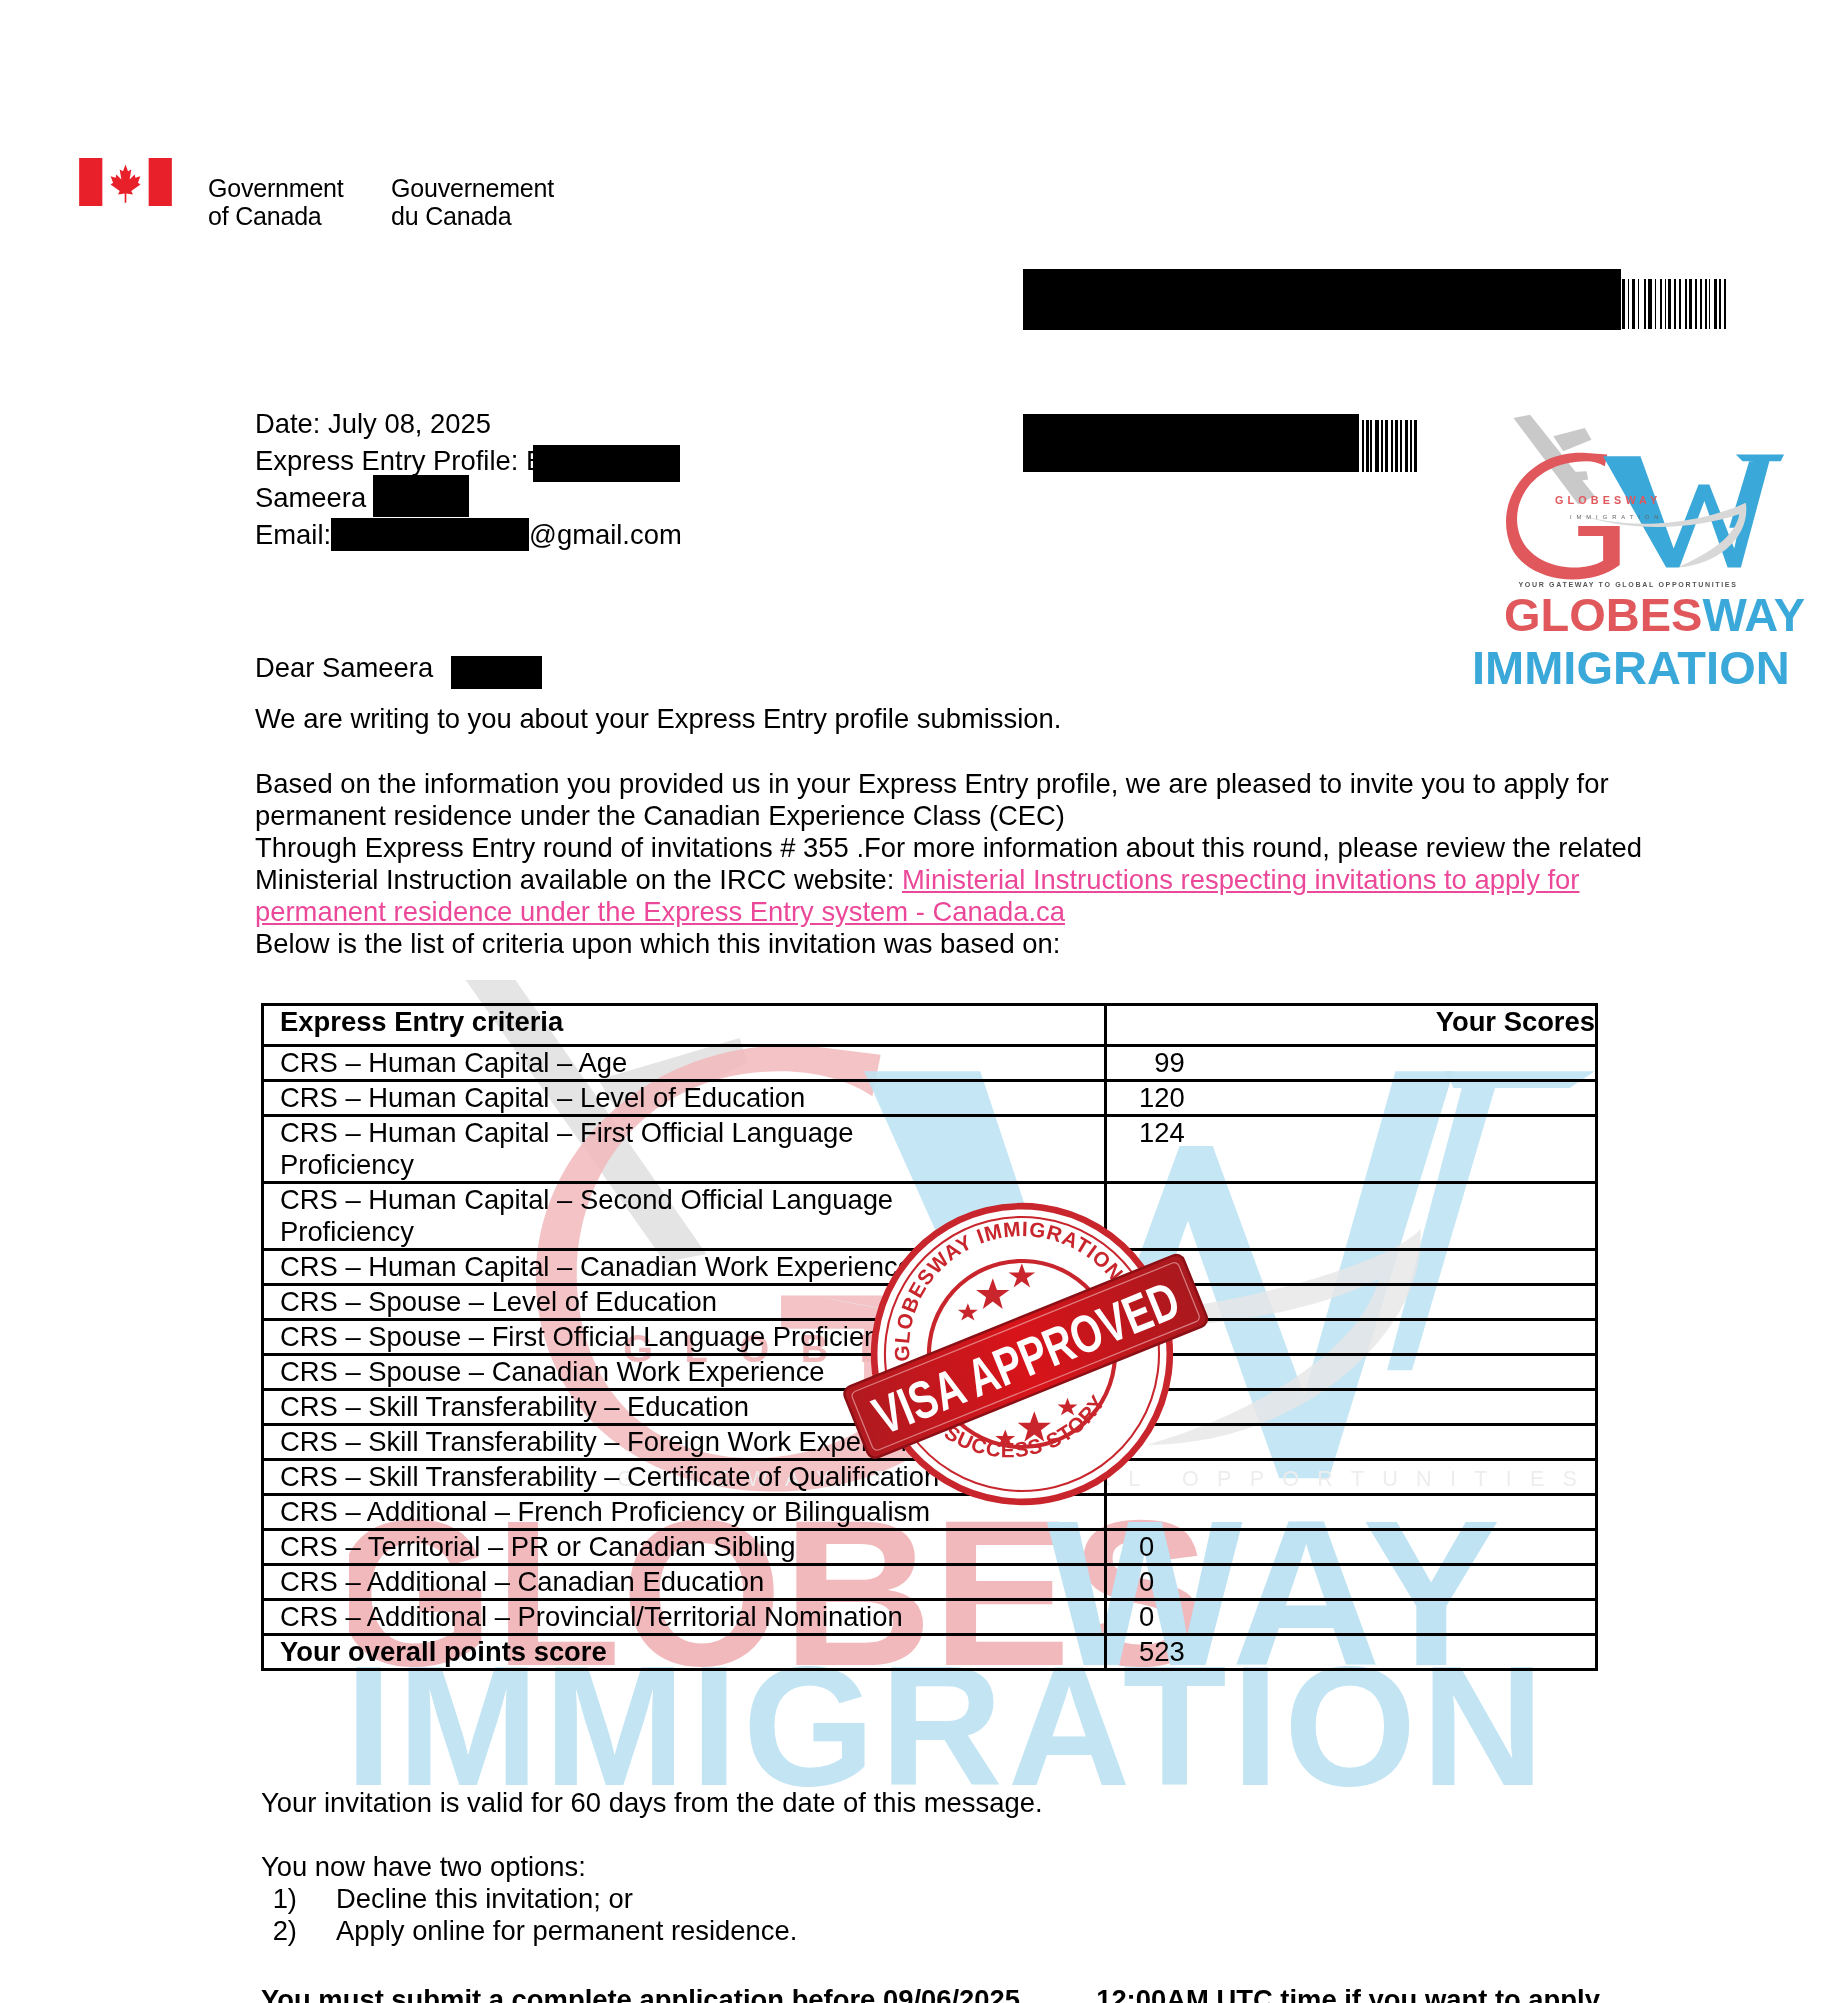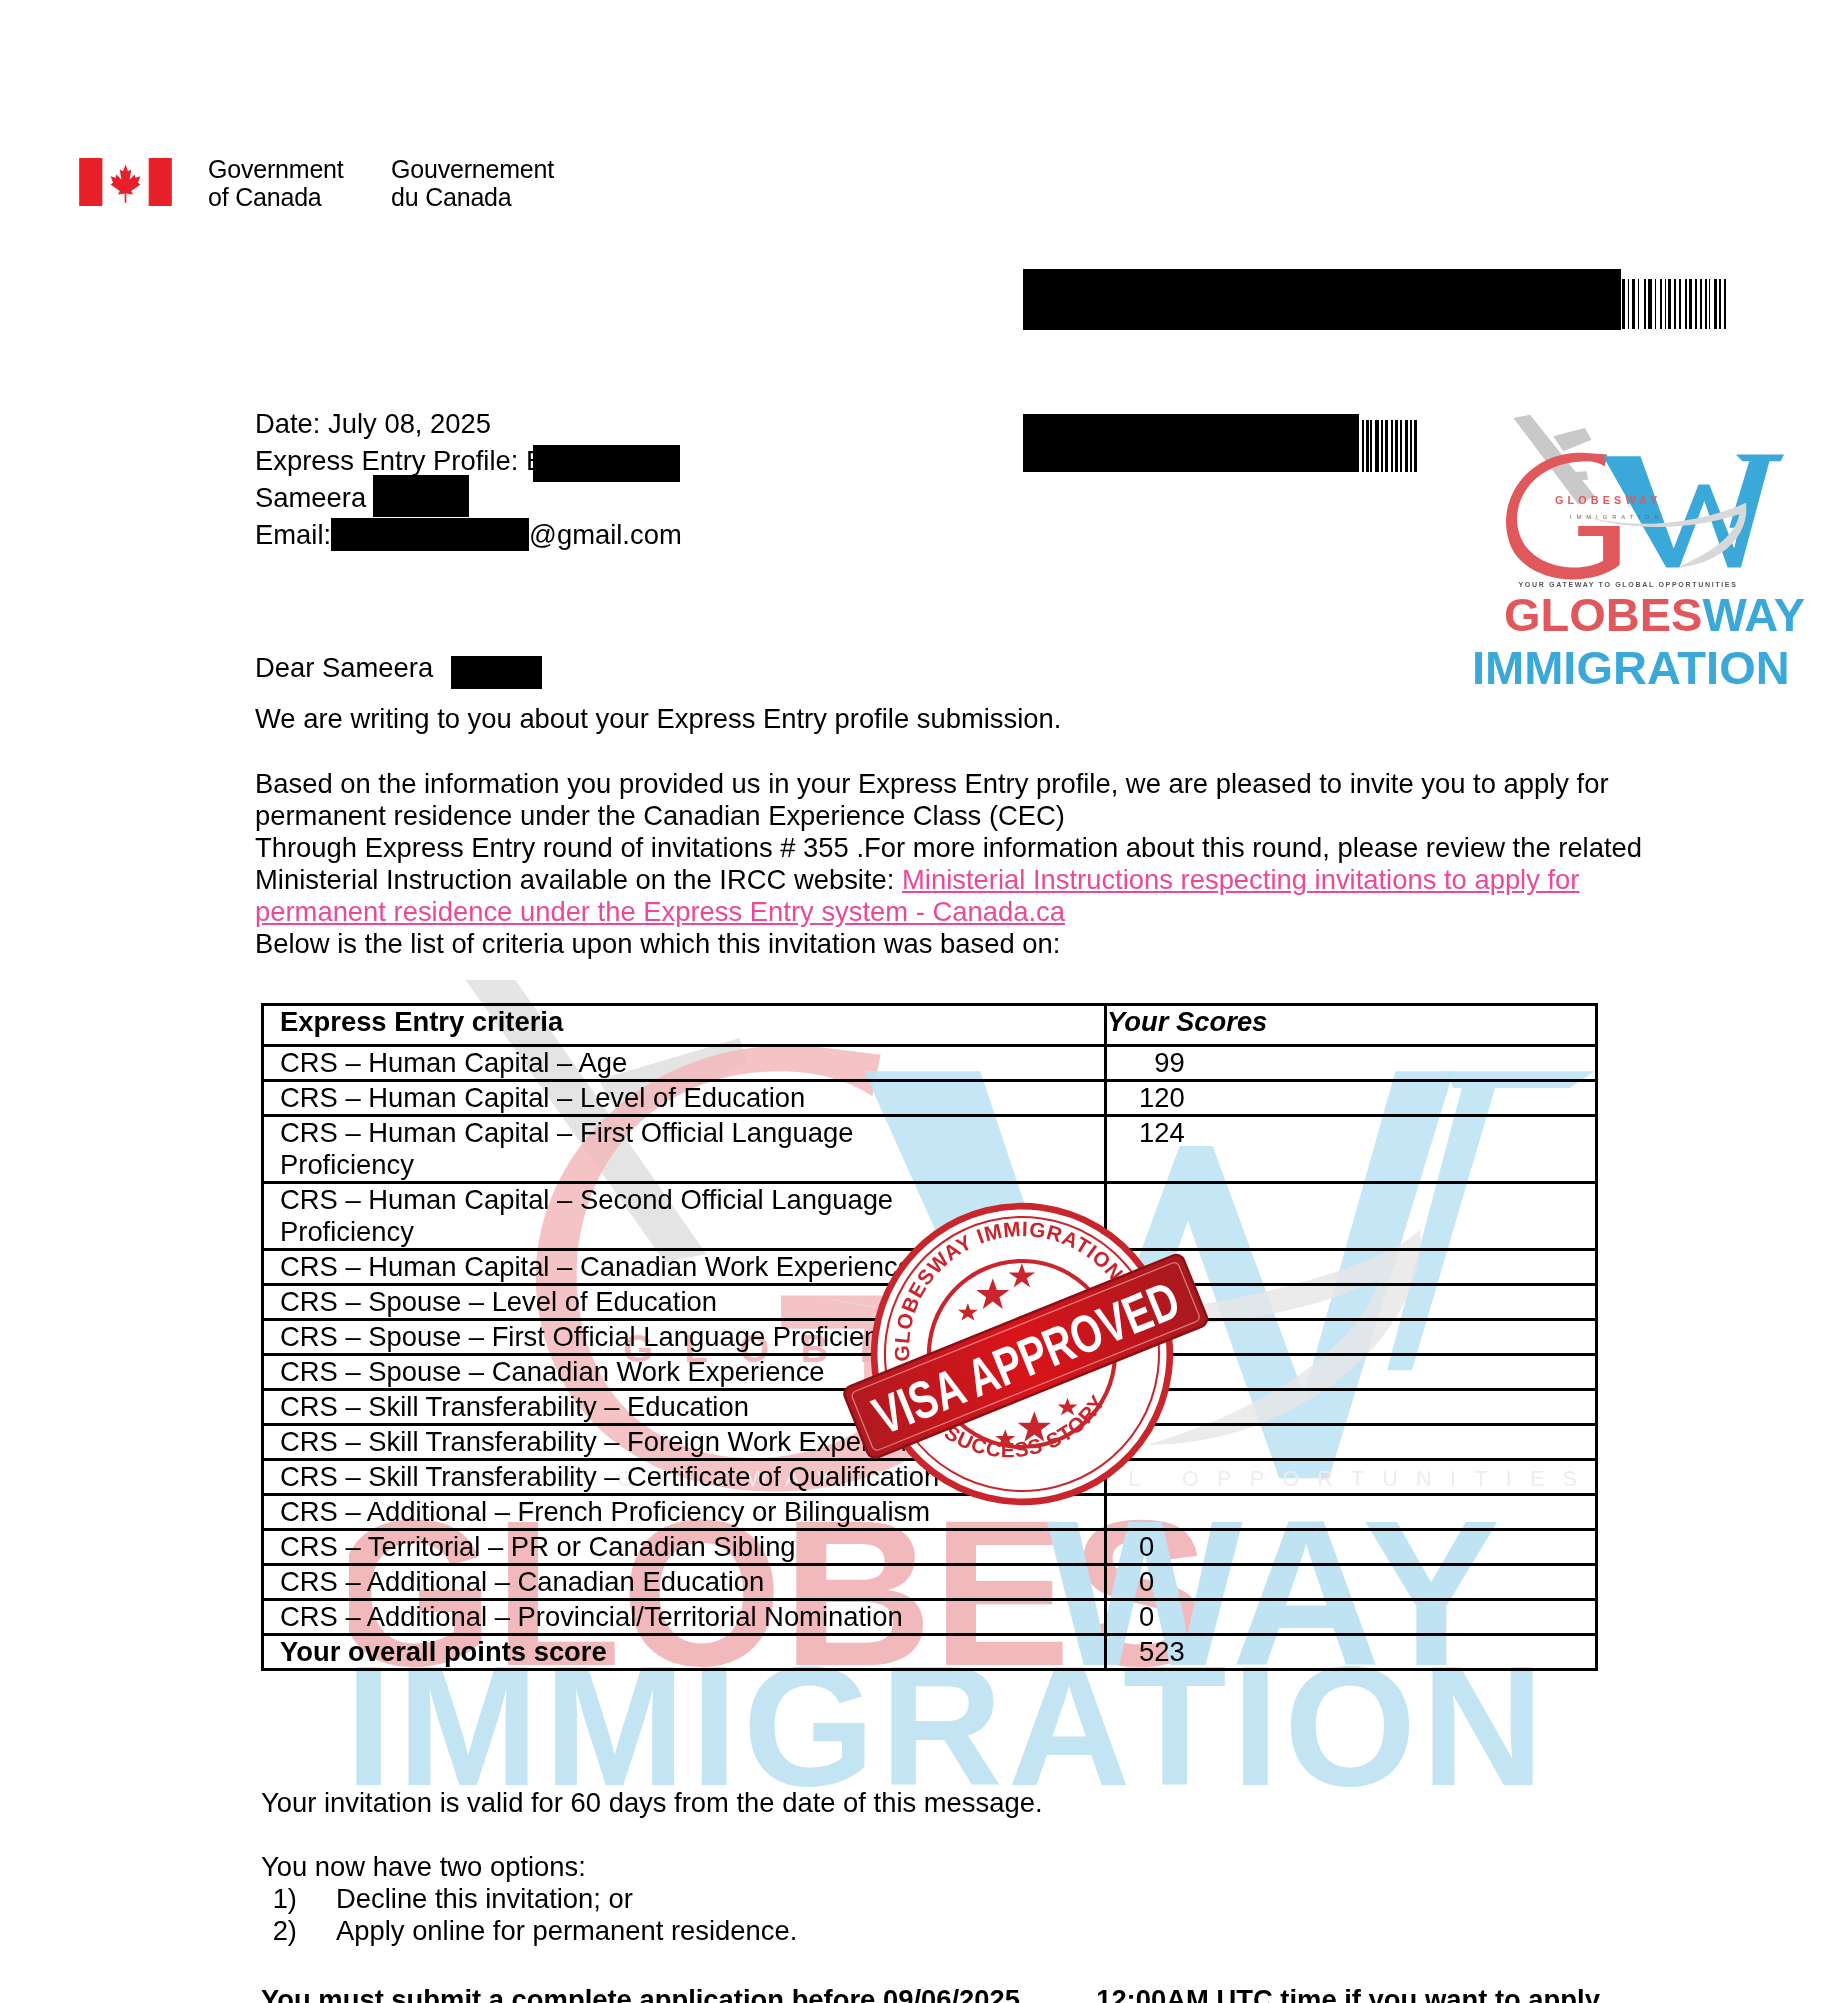--- a/index.html
+++ b/index.html
@@ -2,21 +2,21 @@
 <html style="font-size:13.3px"><head>
 <meta charset="utf-8">
 <style>
   html, body { margin:0; padding:0; background:#ffffff; }
   body { width:1840px; height:2004px; position:relative; overflow:hidden;
          font-family:"Liberation Sans", sans-serif; color:#000; }
   .abs { position:absolute; }
 
   
   .flag { left:79px; top:158px; width:93px; height:48px; }
-  .gov-text { font-size:25px; line-height:28px; color:#000; letter-spacing:-0.2px; }
+  .gov-text { font-size:25px; line-height:28px; color:#000; letter-spacing:-0.2px;margin-top:19px; }
   .gov-en { left:208px; top:155px; }
   .gov-fr { left:391px; top:155px; }
 
   
   .redact { background:#000; }
   .barcode { display:flex; align-items:stretch; }
   .barcode span { display:block; background:#000; height:100%; }
 
   
   .addr { left:255px; top:405px; font-size:27.4px; line-height:37px; }
@@ -31,21 +31,21 @@
   .logo-imm { font-size:47px; font-weight:bold; color:#3aa8d8; white-space:nowrap; }
 
   
   .body-text { left:255px; font-size:27.4px; line-height:32px; width:1429px; }
   .link { color:#ec4899; text-decoration:underline; }
 
   
   .crs-table { left:261px; top:1003px; width:1337px; border-collapse:collapse; font-size:27.4px; }
   .crs-table td, .crs-table th { border:3.3px solid #000; padding:0 0 0 16px; vertical-align:top; line-height:32px; }
   .crs-table th { font-weight:bold; text-align:left; height:38px; }
-  .crs-table th.score-h { text-align:left; padding-left:0;font-style:italic; }
+  .crs-table th.score-h { text-align:right; padding-left:0; }
   .crs-table td.crit { width:708px; }
   .crs-table td.score { padding-left:32px; }
   .crs-table tr.total td { font-weight:normal; }
   .crs-table tr.total td.crit { font-weight:bold; }
   .crs-table tr { height:35px; }
 
   
   .wm { pointer-events:none; }
   .wm-text { font-weight:bold; white-space:nowrap; }
 

